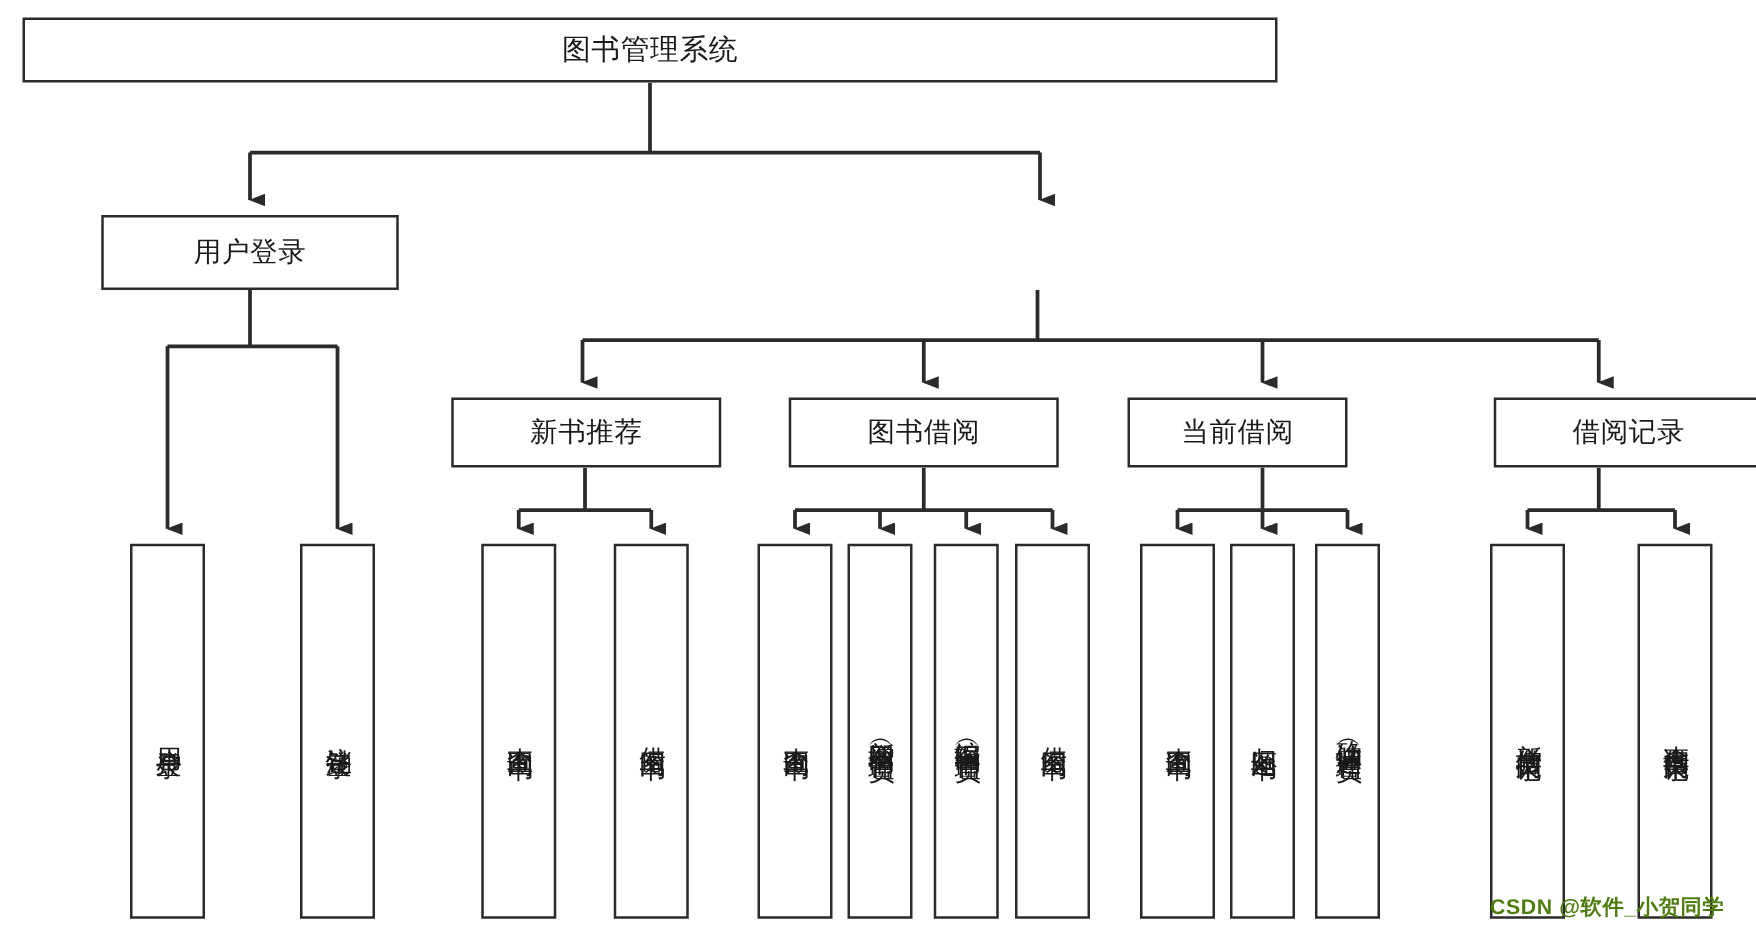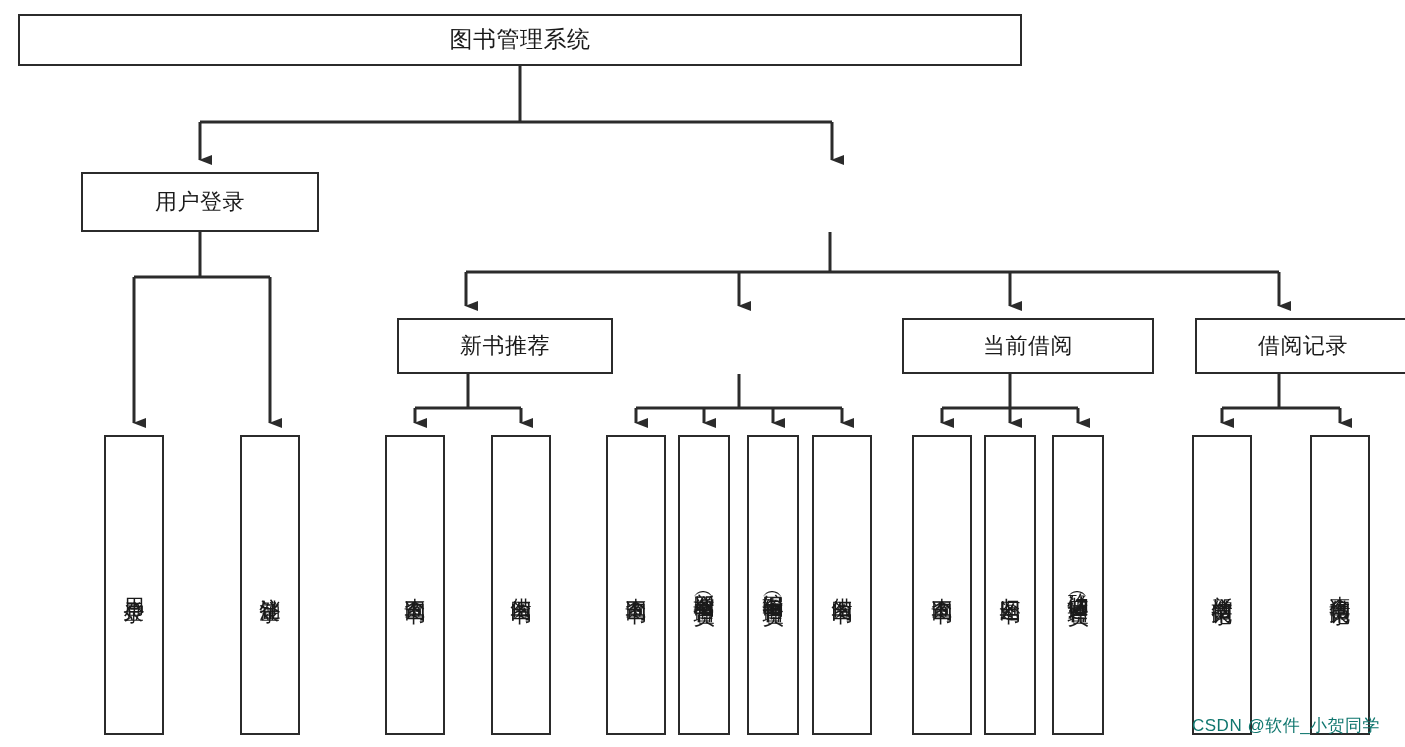--- a/index.html
+++ b/index.html
@@ -59,24 +59,25 @@
     writing-mode: vertical-rl;
     text-orientation: upright;
     font-size: 21px;
     line-height: 1.05;
     letter-spacing: 2px;
     text-align: center;
   }
   .watermark {
     position: absolute;
     font-size: 17px;
-    color: #0f766e;
+    color: #4d7c0f;
     white-space: nowrap;
     z-index: 5;
     letter-spacing: 0.5px;
+    font-weight: bold;
   }
 </style>
 </head>
 <body>
 
 <div id="canvas">
 
   <svg id="wires" viewBox="0 0 1405 747" xmlns="http://www.w3.org/2000/svg">
     <defs>
       <marker id="arw" markerWidth="10" markerHeight="13" refX="5" refY="12" orient="auto" markerUnits="userSpaceOnUse">
@@ -129,26 +130,29 @@
 
   <div class="node horiz root" style="left:18px; top:14px; width:1004px; height:52px;">
     <span class="node-label">图书管理系统</span>
   </div>
 
   <div class="node horiz" style="left:81px; top:172px; width:238px; height:60px;">
     <span class="node-label">用户登录</span>
   </div>
 
 
-  <div class="node horiz" style="left:361px; top:318px; width:216px; height:56px;margin-left:36px;">
+  <div class="node horiz" style="left:361px; top:318px; width:216px; height:56px;">
     <span class="node-label">新书推荐</span>
   </div>
 
-
-  <div class="node horiz" style="left:902px; top:318px; width:252px; height:56px;">
+  <div class="node horiz" style="left:631px; top:318px; width:216px; height:56px;">
+    <span class="node-label">图书借阅</span>
+  </div>
+
+  <div class="node horiz" style="left:902px; top:318px; width:176px; height:56px;">
     <span class="node-label">当前借阅</span>
   </div>
 
   <div class="node horiz" style="left:1171px; top:318px; width:216px; height:56px;margin-left:24px;">
     <span class="node-label">借阅记录</span>
   </div>
 
   <div class="node leaf" style="left:104px; top:435px; width:60px; height:300px;">
     <span class="node-label">用户登录</span>
   </div>

